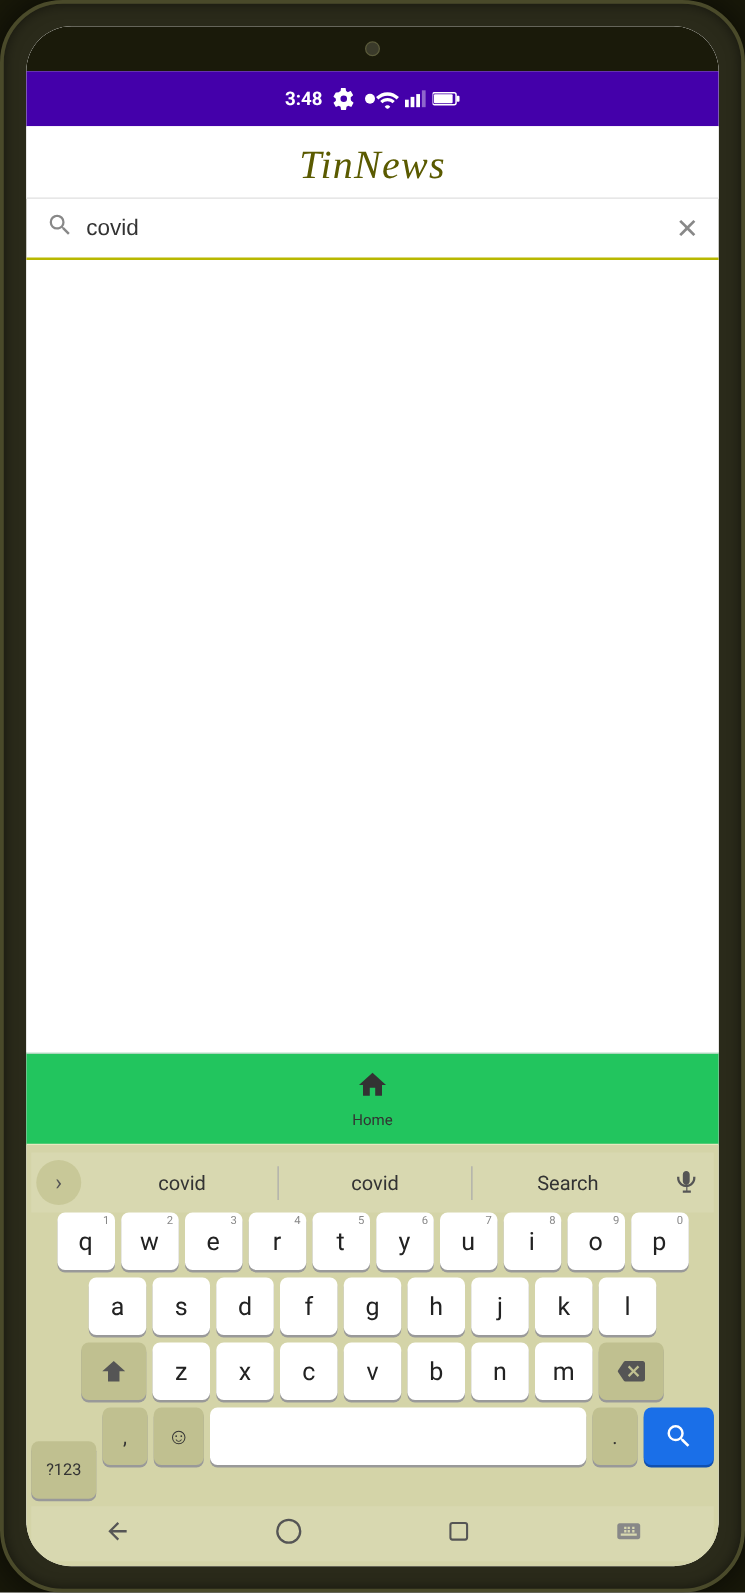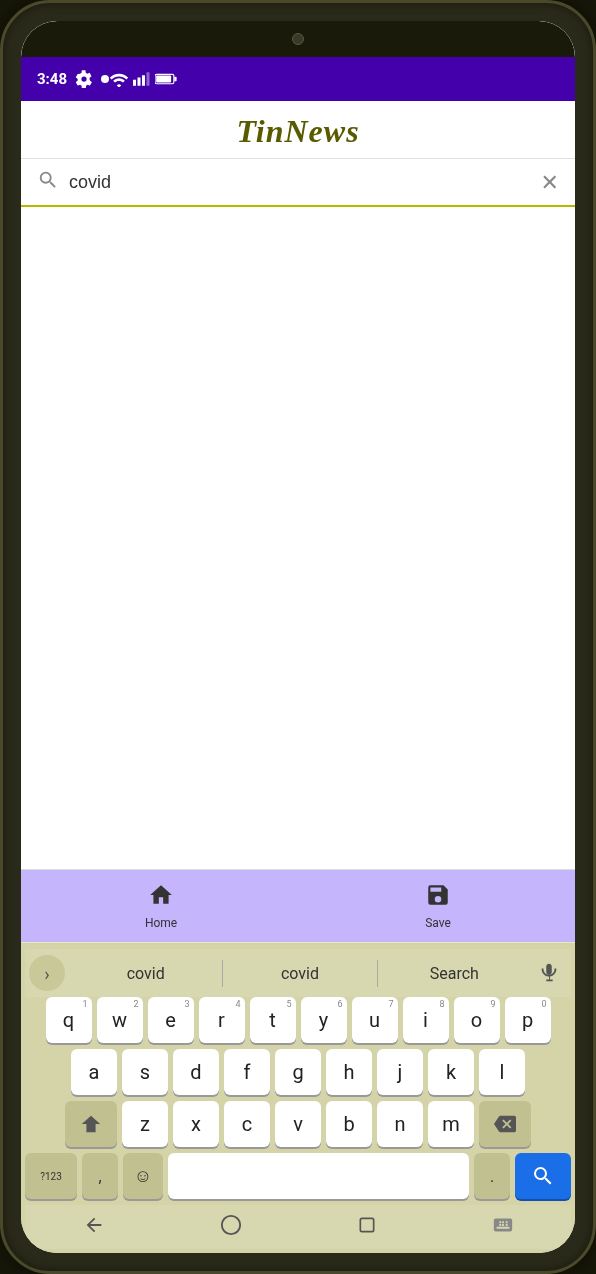--- a/index.html
+++ b/index.html
@@ -51,21 +51,21 @@
       border-radius: 50%;
       border: 1px solid #5a5a3a;
     }
 
     
     .status-bar {
       background: #4400aa;
       height: 44px;
       display: flex;
       align-items: center;
-      justify-content: flex-start;
+      justify-content: center;
       padding: 0 16px;
       color: white;
       font-size: 15px;
       font-weight: bold;
     }
 
     .status-left {
       display: flex;
       align-items: center;
       gap: 8px;
@@ -101,21 +101,21 @@
       padding: 12px 0 8px;
       border-bottom: 1px solid #e0e0e0;
     }
 
     .app-title {
       text-align: center;
       font-family: 'Georgia', serif;
       font-size: 32px;
       color: #5a5a00;
       font-style: italic;
-      font-weight: bold;
+      font-weight: normal;
       letter-spacing: 1px;
     }
 
     
     .search-bar {
       padding: 10px 16px;
       display: flex;
       align-items: center;
       border-bottom: 2px solid #b8b800;
       gap: 10px;
@@ -143,21 +143,21 @@
 
     
     .main-content {
       flex: 1;
       background: white;
       position: relative;
     }
 
     
     .bottom-nav {
-      background: #c4b5fd;
+      background: #22c55e;
       border-top: 1px solid #ddd;
       display: flex;
       justify-content: space-around;
       padding: 8px 0;
       border-bottom: 1px solid #e8e8c0;
     }
 
     .nav-item {
       display: flex;
       flex-direction: column;
@@ -370,28 +370,20 @@
     <div class="main-content"></div>
 
     <div class="bottom-nav">
       <div class="nav-item">
         <span class="nav-icon">
           <svg width="26" height="26" viewBox="0 0 24 24" fill="#333">
             <path d="M10 20v-6h4v6h5v-8h3L12 3 2 12h3v8z"></path>
           </svg>
         </span>
         <span class="nav-label">Home</span>
-      </div>
-      <div class="nav-item">
-        <span class="nav-icon">
-          <svg width="26" height="26" viewBox="0 0 24 24" fill="#333">
-            <path d="M17 3H5a2 2 0 00-2 2v14a2 2 0 002 2h14a2 2 0 002-2V7l-4-4zm-5 16a3 3 0 110-6 3 3 0 010 6zm3-10H5V5h10v4z"></path>
-          </svg>
-        </span>
-        <span class="nav-label">Save</span>
       </div>
     </div>
 
     <div class="keyboard">
 
       <div class="suggestions-row">
         <div class="suggestions-arrow">›</div>
         <div class="suggestions-words">
           <span class="suggestion-word">covid</span>
           <span class="suggestion-word">covid</span>
@@ -443,21 +435,21 @@
         <div class="key">n</div>
         <div class="key">m</div>
         <div class="key key-special">
           <svg width="22" height="22" viewBox="0 0 24 24" fill="#555">
             <path d="M22 3H7c-.69 0-1.23.35-1.59.88L0 12l5.41 8.11c.36.53.9.89 1.59.89H22c1.1 0 2-.9 2-2V5c0-1.1-.9-2-2-2zm-3 12.59L17.59 17 14 13.41 10.41 17 9 15.59 12.59 12 9 8.41 10.41 7 14 10.59 17.59 7 19 8.41 15.41 12 19 15.59z"></path>
           </svg>
         </div>
       </div>
 
       <div class="key-row">
-        <div class="key key-special" style="font-size:10px; min-width:52px;">?123</div>
+        <div class="key key-special" style="font-size:13px; min-width:52px;margin-top:27px;">?123</div>
         <div class="key key-special" style="min-width:36px;">,</div>
         <div class="key key-special" style="min-width:40px; font-size:18px;">☺</div>
         <div class="key-space"></div>
         <div class="key key-special" style="min-width:36px;">.</div>
         <div class="key-search-btn">
           <svg width="24" height="24" viewBox="0 0 24 24" fill="white">
             <path d="M15.5 14h-.79l-.28-.27A6.471 6.471 0 0016 9.5 6.5 6.5 0 109.5 16c1.61 0 3.09-.59 4.23-1.57l.27.28v.79l5 4.99L20.49 19l-4.99-5zm-6 0C7.01 14 5 11.99 5 9.5S7.01 5 9.5 5 14 7.01 14 9.5 11.99 14 9.5 14z"></path>
           </svg>
         </div>
       </div>

